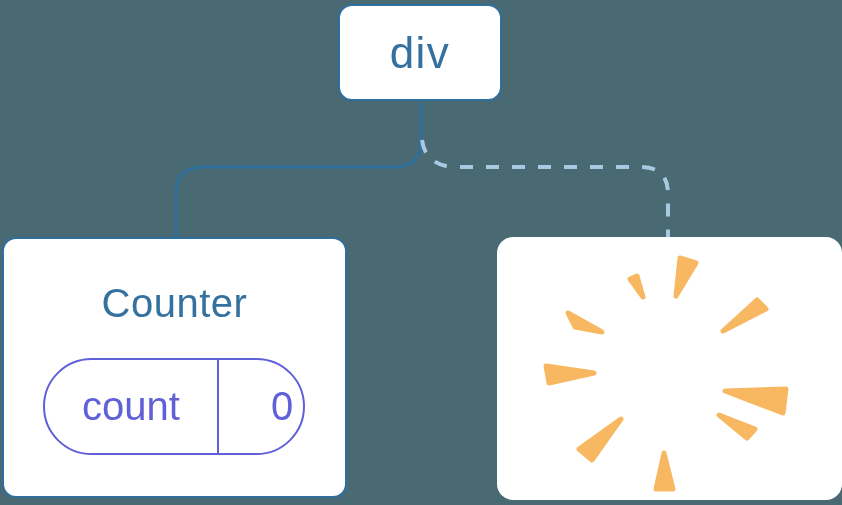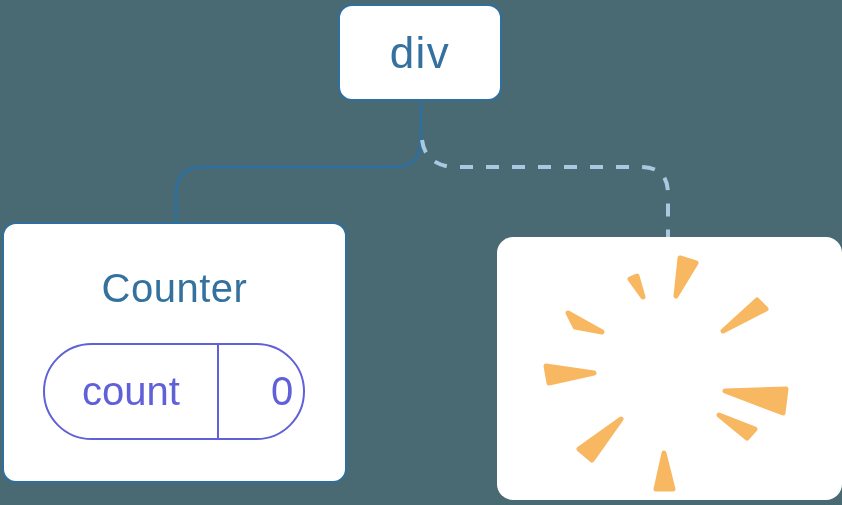--- a/index.html
+++ b/index.html
@@ -36,21 +36,21 @@
     letter-spacing: 1.5px;
     font-weight: 500;
     color: var(--label-text, #35719f);
   }
   .card {
     position: absolute;
     box-sizing: border-box;
     background: var(--card-bg, #fff);
   }
   .card-counter {
-    left: 2px; top: 222px;
+    left: 2px; top: 237px;
     width: 345px; height: 261px;
     border: 2.5px solid var(--line, #2e6f9e);
     border-radius: 14px;
   }
   .counter-title {
     margin-top: 42px;
     text-align: center;
     font-size: 40px;
     font-weight: 500;
     letter-spacing: 0.5px;

